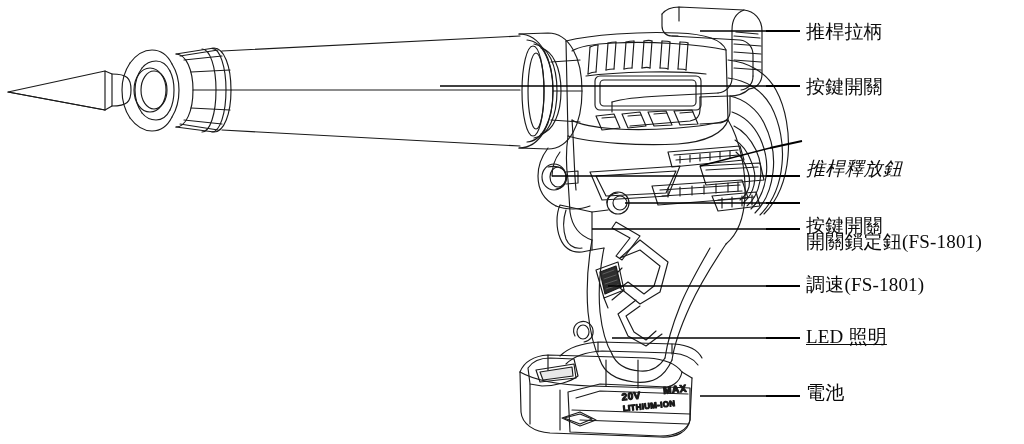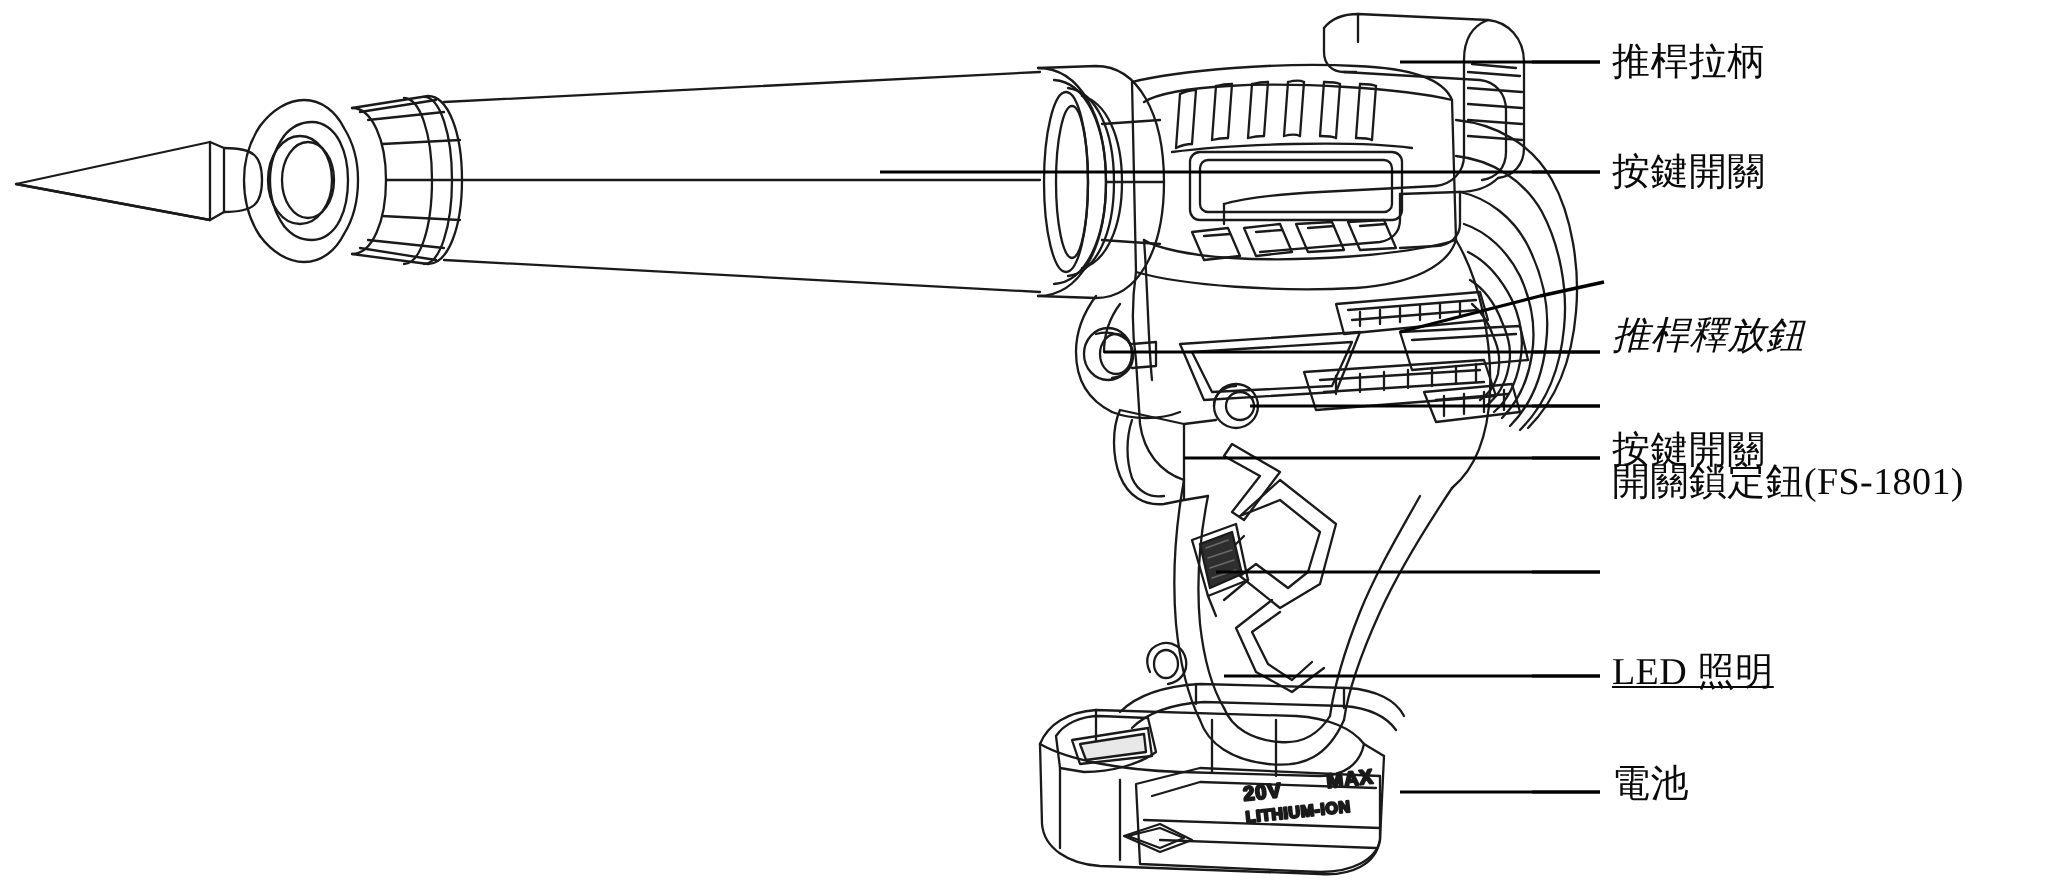--- a/index.html
+++ b/index.html
@@ -309,17 +309,18 @@
         </g>
   </svg>
   </div>
 
   <div class="labels-layer" id="labels-layer">
       <div class="callout-label" style="left: 806px; top: 22px;">推桿拉柄</div>
       <div class="callout-label" style="left: 806px; top: 77px;">按鍵開關</div>
       <div class="callout-label" style="left: 806px; top: 159px; font-style: italic;">推桿釋放鈕</div>
       <div class="callout-label" style="left: 806px; top: 186px; margin-top: 46px;">開關鎖定鈕(FS-1801)</div>
       <div class="callout-label" style="left: 806px; top: 216px; text-align: right;">按鍵開關</div>
+      <div class="callout-label" style="left: 806px; top: 275px;">調速(FS-1801)</div>
       <div class="callout-label" style="left: 806px; top: 327px; text-decoration: underline;">LED 照明</div>
       <div class="callout-label" style="left: 806px; top: 383px; text-align: right;">電池</div>
     </div>
 
 </div>
 
 </body></html>

